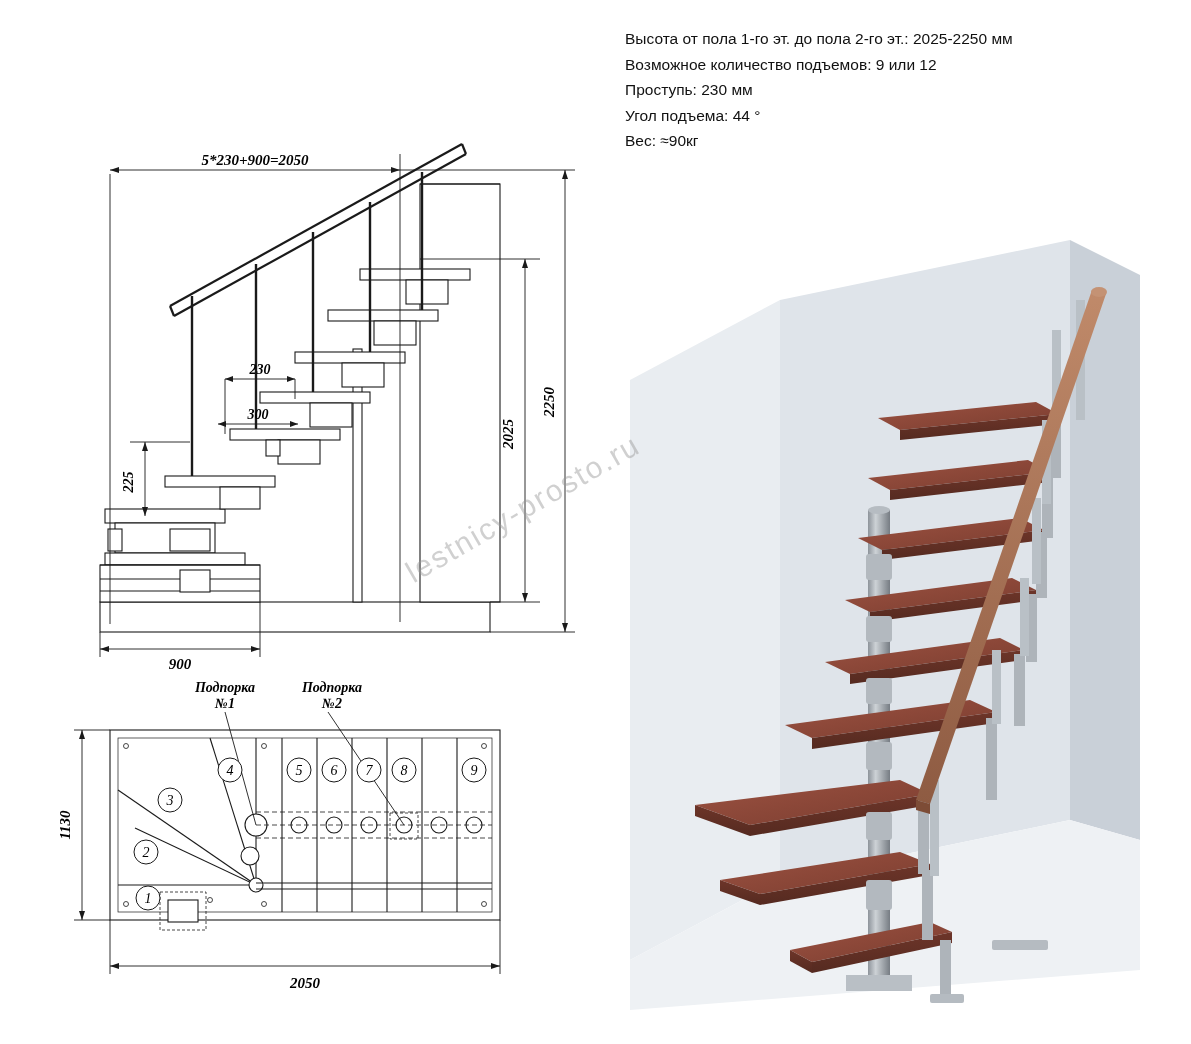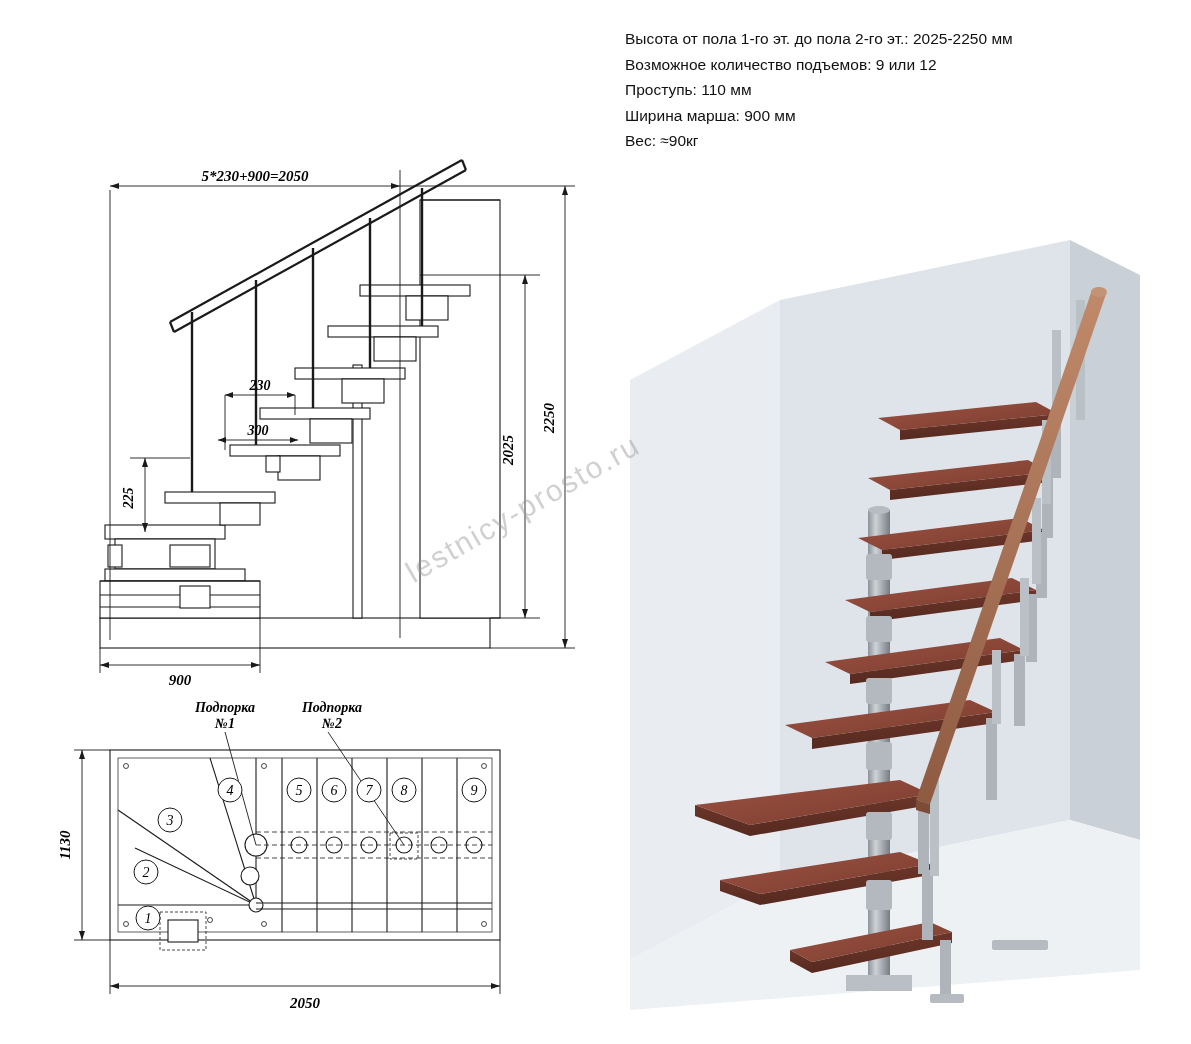--- a/index.html
+++ b/index.html
@@ -34,28 +34,28 @@
     font-size: 15.5px;
     line-height: 25.5px;
     color: #111;
     white-space: nowrap;
   }
 
   
   .elev-wrap {
     position: absolute;
     left: 70px;
-    top: 140px;
+    top: 124px;
     width: 540px;
     height: 540px;
   }
   .plan-wrap {
     position: absolute;
     left: 60px;
-    top: 690px;
+    top: 670px;
     width: 560px;
     height: 340px;
   }
   .render-wrap {
     position: absolute;
     left: 600px;
     top: 180px;
     width: 580px;
     height: 850px;
   }
@@ -100,22 +100,22 @@
   }
 </style>
 </head>
 <body>
 
 <div class="page">
 
   <div class="spec-list">
     <div class="spec-line">Высота от пола 1-го эт. до пола 2-го эт.: 2025-2250 мм</div>
     <div class="spec-line">Возможное количество подъемов: 9 или 12</div>
-    <div class="spec-line">Проступь: 110 мм</div>
-    <div class="spec-line">Ширина марша: 900 мм</div>
+    <div class="spec-line">Проступь: 230 мм</div>
+    <div class="spec-line">Угол подъема: 44 °</div>
     <div class="spec-line">Вес: ≈90кг</div>
   </div>
 
   <div class="elev-wrap">
     <svg width="540" height="540" viewBox="0 0 540 540">
       <g stroke="#1a1a1a" fill="none" stroke-width="1.1">
 
         <g>
           <rect x="30" y="478" width="390" height="30" fill="#ffffff" stroke="#1a1a1a"></rect>
         </g>

